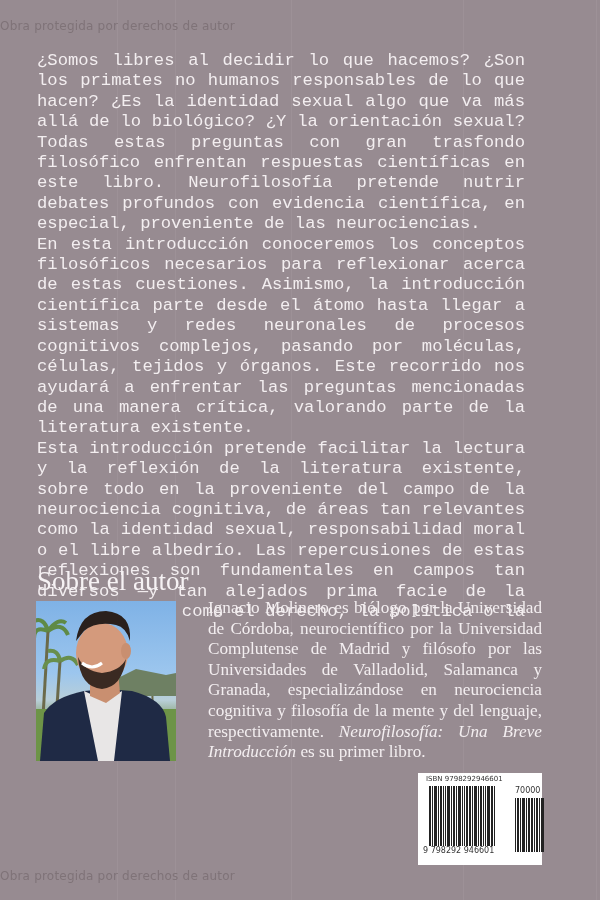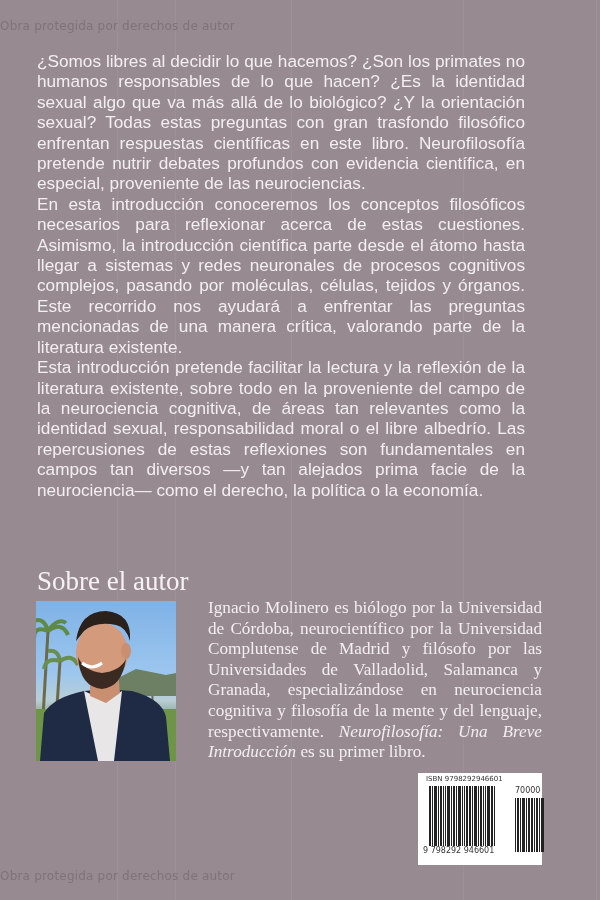--- a/index.html
+++ b/index.html
@@ -13,21 +13,21 @@
   .vline { position: absolute; top: 0; bottom: 0; width: 1px; background: rgba(255,255,255,0.06); }
   .watermark {
     position: absolute; left: 0; right: 0; text-align: left;
     font-family: "DejaVu Sans", "Liberation Sans", sans-serif;
     font-size: 12px; color: #7f7378; letter-spacing: 0.2px;
   }
   .wm-top { top: 19px; }
   .wm-bottom { top: 869px; }
   .body-text {
     position: absolute; left: 37px; width: 488px;
-    font-family: Liberation Sans, sans-serif;
+    font-family: Liberation Mono, monospace;
     font-size: 17.2px; line-height: 20.4px; color: #f3eef0;
     text-align: justify;
   }
   .body-text p { margin: 0; }
   #blurb { top: 51px; }
   .section-title {
     position: absolute; left: 37px; top: 566px;
     font-family: "Liberation Serif", "DejaVu Serif", serif;
     font-size: 27px; color: #f6f2f4; font-weight: normal; margin: 0;
   }

